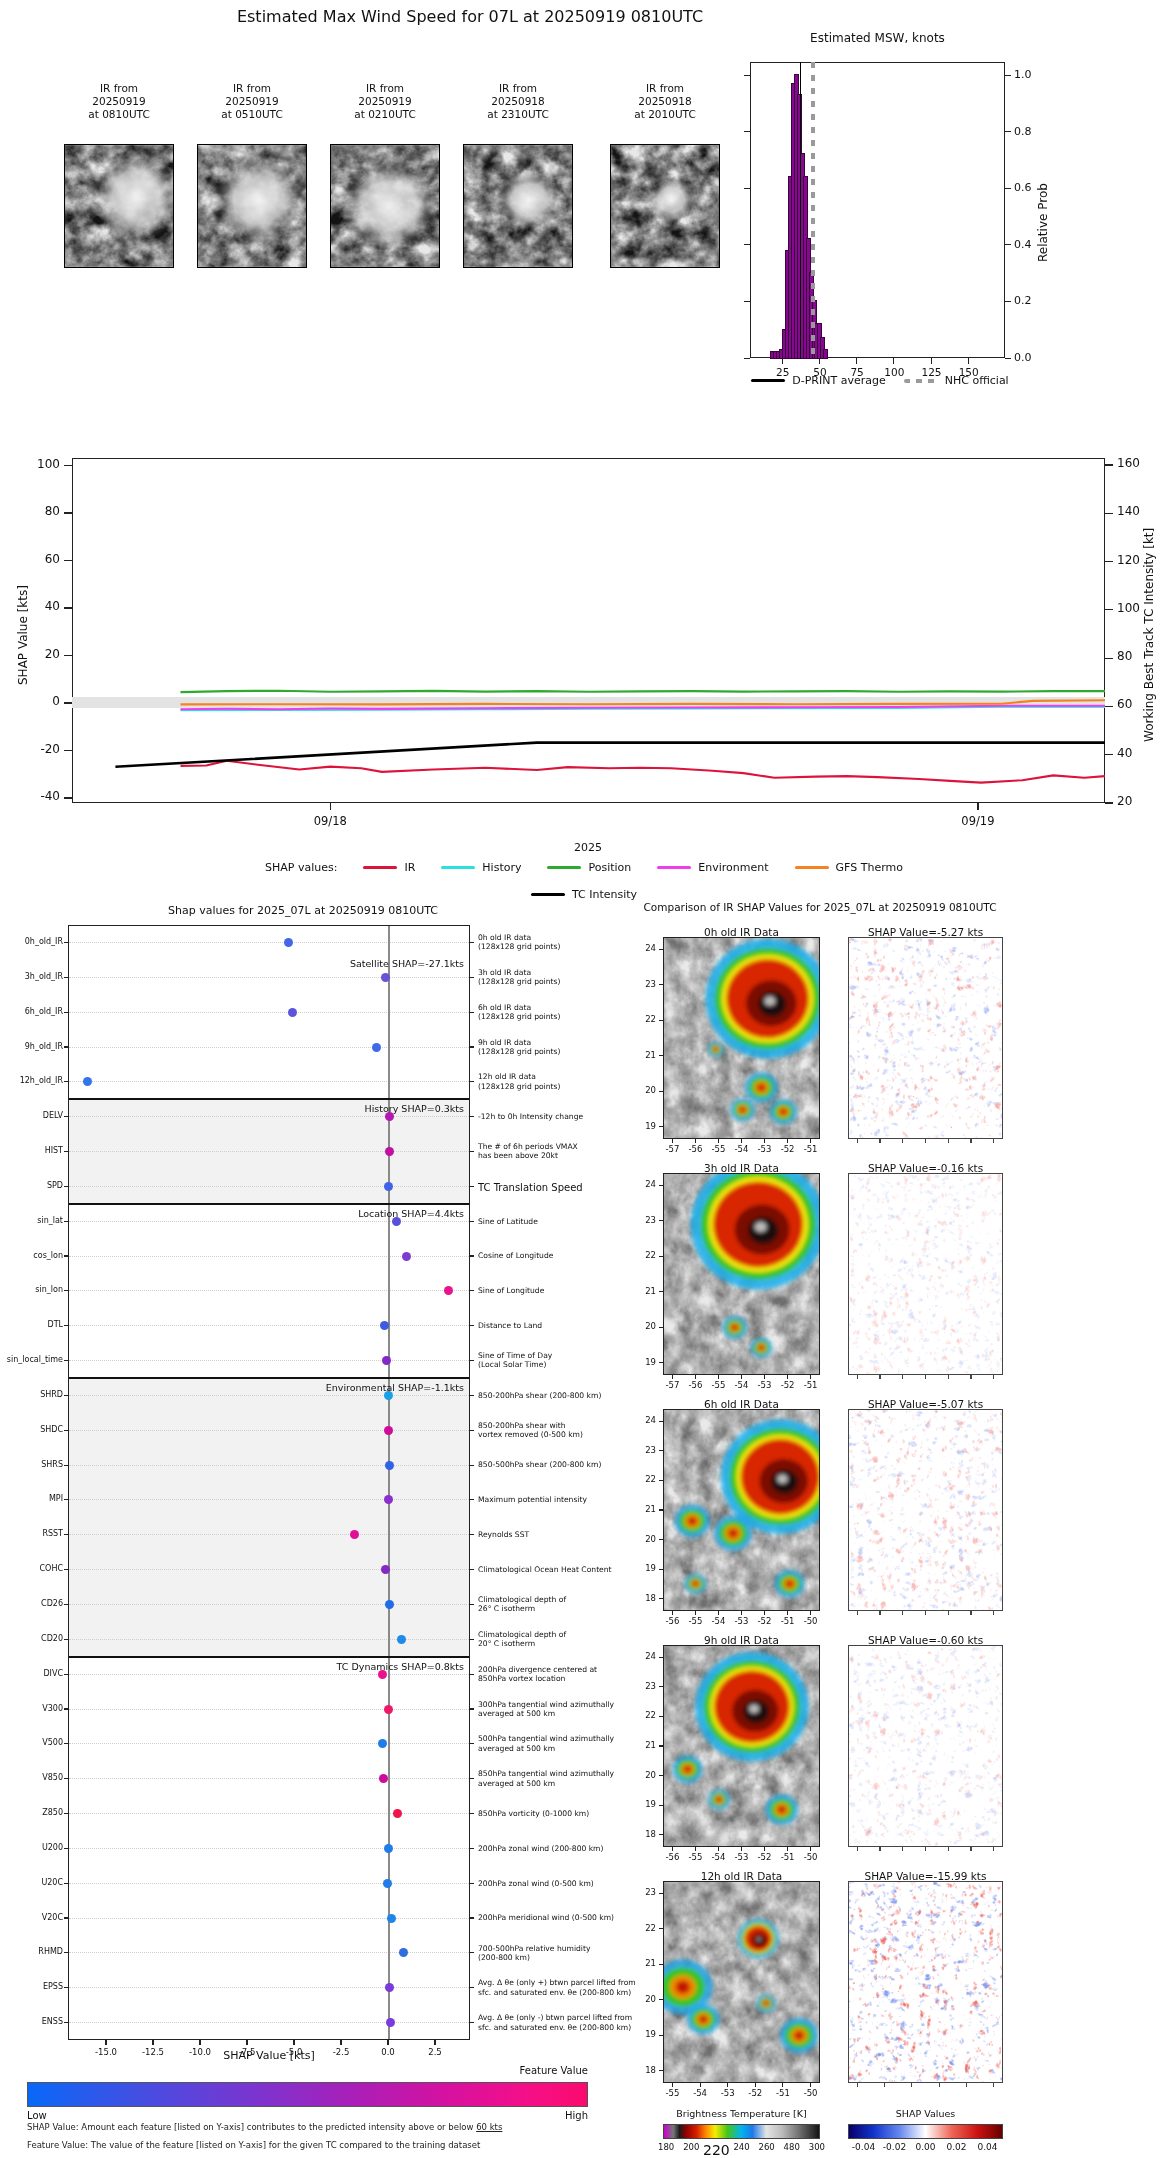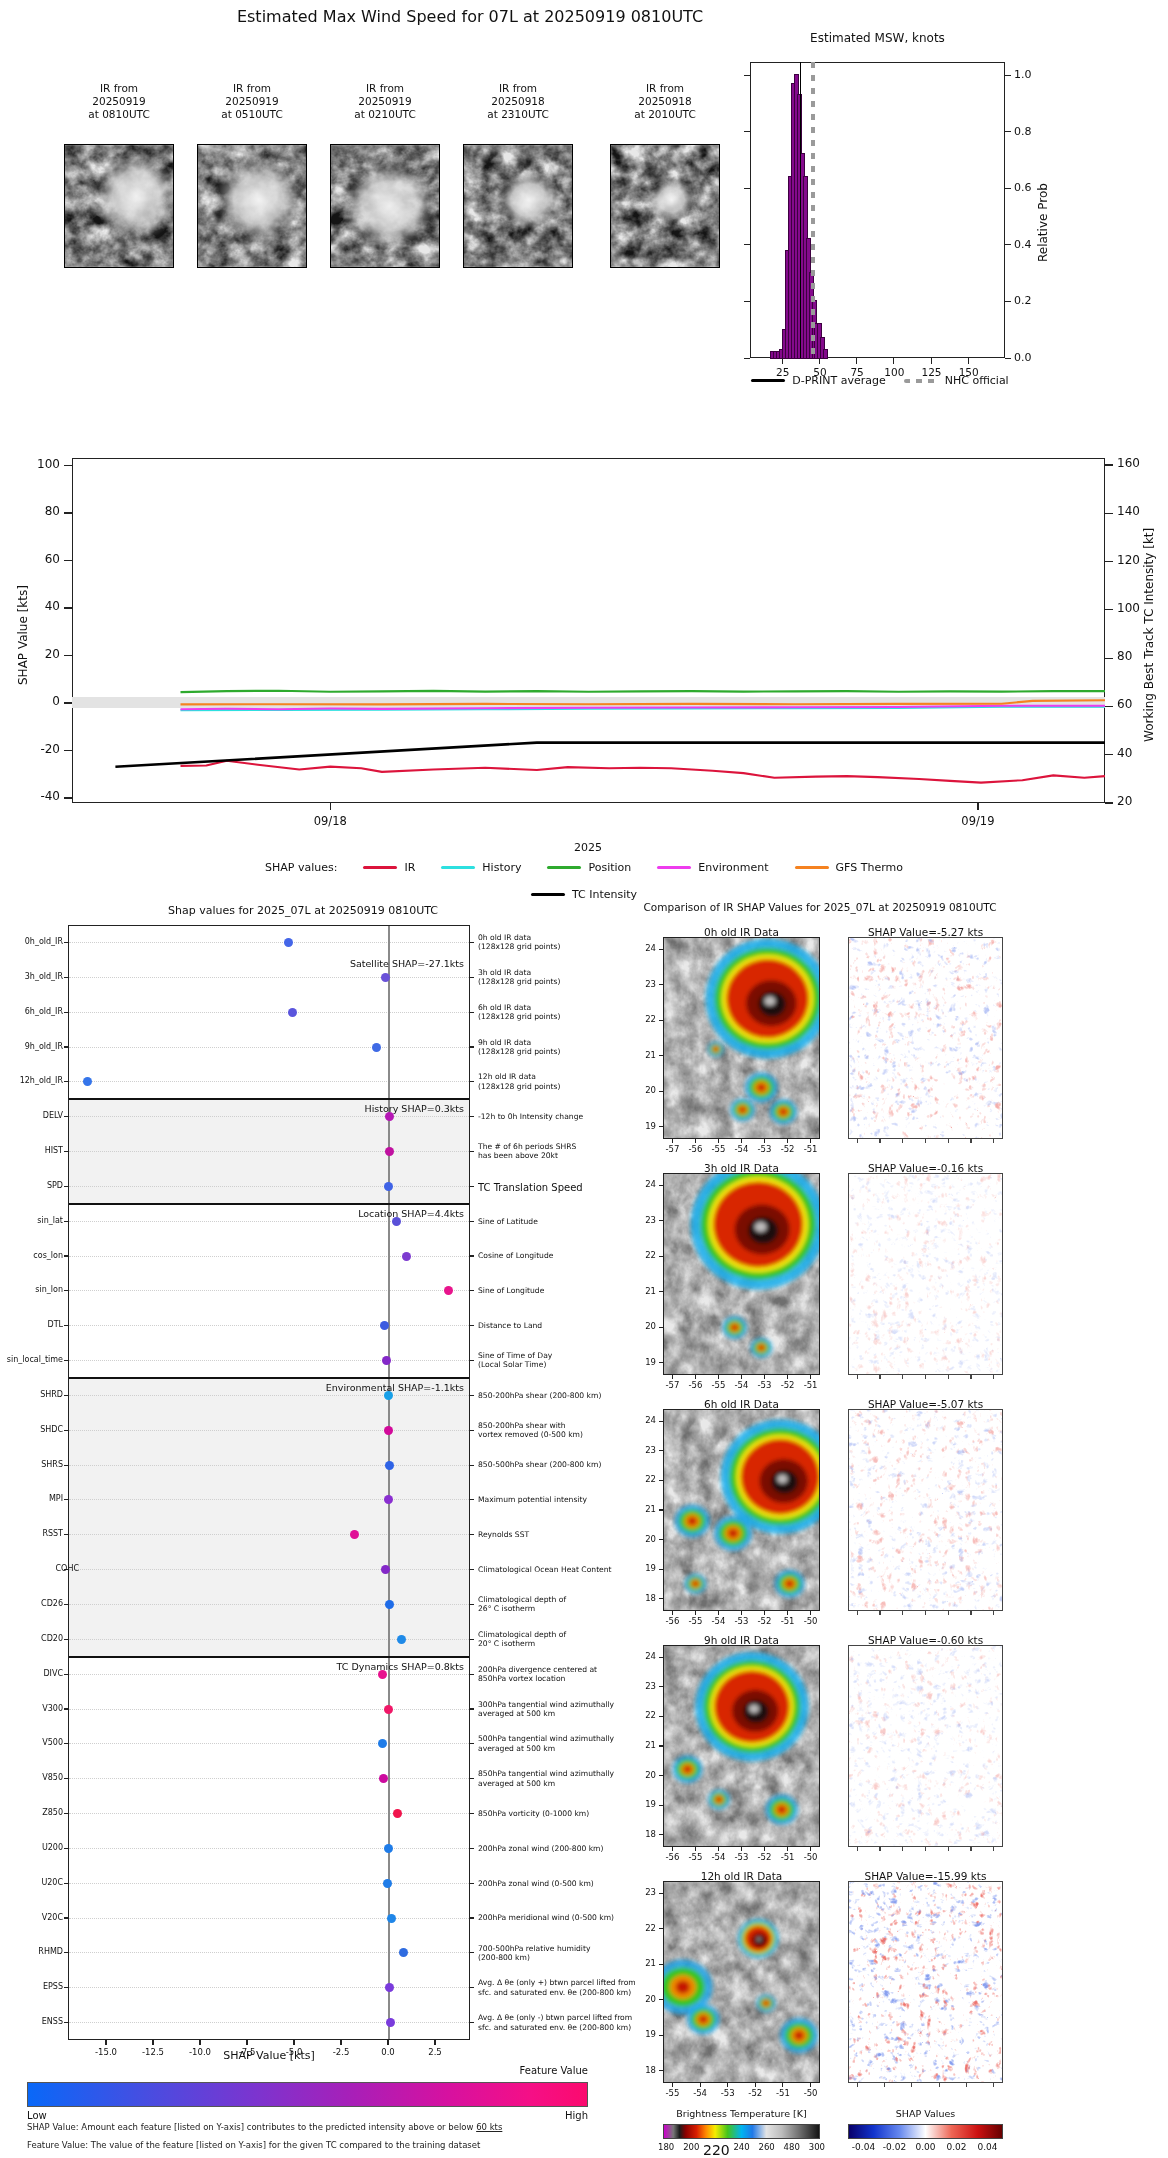--- a/index.html
+++ b/index.html
@@ -361,21 +361,21 @@
       <div class="abs" style="left:385.4px;top:1112.1px;width:9px;height:9px;border-radius:50%;background:#b517b5;z-index:6;"></div>
       <div class="abs" style="left:478px;top:1111.9px;width:265px;font-size:7.6px;line-height:1.23;color:#111;">
         <div>-12h to 0h Intensity change</div>
       </div>
       <div class="abs" style="left:69px;top:1151.0px;width:400px;height:0;border-top:1px dotted #cfcfcf;z-index:1;"></div>
       <div class="abs r" style="left:0px;top:1146.0px;width:63px;font-size:8px;z-index:5;">HIST</div>
       <div class="abs" style="left:64px;top:1150.9px;width:4px;height:1.2px;background:#222;"></div>
       <div class="abs" style="left:470px;top:1150.9px;width:4px;height:1.2px;background:#222;"></div>
       <div class="abs" style="left:385.4px;top:1147.0px;width:9px;height:9px;border-radius:50%;background:#c011a0;z-index:6;"></div>
       <div class="abs" style="left:478px;top:1142.1px;width:265px;font-size:7.6px;line-height:1.23;color:#111;">
-        <div>The # of 6h periods SHRS</div>
+        <div>The # of 6h periods VMAX</div>
         <div>has been above 20kt</div>
       </div>
       <div class="abs" style="left:69px;top:1185.8px;width:400px;height:0;border-top:1px dotted #cfcfcf;z-index:1;"></div>
       <div class="abs r" style="left:0px;top:1180.8px;width:63px;font-size:8px;z-index:5;">SPD</div>
       <div class="abs" style="left:64px;top:1185.7px;width:4px;height:1.2px;background:#222;"></div>
       <div class="abs" style="left:470px;top:1185.7px;width:4px;height:1.2px;background:#222;"></div>
       <div class="abs" style="left:383.5px;top:1181.8px;width:9px;height:9px;border-radius:50%;background:#3f63e6;z-index:6;"></div>
       <div class="abs" style="left:478px;top:1181.6px;width:265px;font-size:10px;line-height:1.23;color:#111;">
         <div>TC Translation Speed</div>
       </div>
@@ -455,21 +455,21 @@
       </div>
       <div class="abs" style="left:69px;top:1534.3px;width:400px;height:0;border-top:1px dotted #cfcfcf;z-index:1;"></div>
       <div class="abs r" style="left:0px;top:1529.3px;width:63px;font-size:8px;z-index:5;">RSST</div>
       <div class="abs" style="left:64px;top:1534.2px;width:4px;height:1.2px;background:#222;"></div>
       <div class="abs" style="left:470px;top:1534.2px;width:4px;height:1.2px;background:#222;"></div>
       <div class="abs" style="left:349.7px;top:1530.3px;width:9px;height:9px;border-radius:50%;background:#e00f96;z-index:6;"></div>
       <div class="abs" style="left:478px;top:1530.1px;width:265px;font-size:7.6px;line-height:1.23;color:#111;">
         <div>Reynolds SST</div>
       </div>
       <div class="abs" style="left:69px;top:1569.1px;width:400px;height:0;border-top:1px dotted #cfcfcf;z-index:1;"></div>
-      <div class="abs r" style="left:0px;top:1564.1px;width:63px;font-size:8px;z-index:5;margin-left:16px;">COHC</div>
+      <div class="abs r" style="left:0px;top:1564.1px;width:63px;font-size:8px;z-index:5;">COHC</div>
       <div class="abs" style="left:64px;top:1569.0px;width:4px;height:1.2px;background:#222;"></div>
       <div class="abs" style="left:470px;top:1569.0px;width:4px;height:1.2px;background:#222;"></div>
       <div class="abs" style="left:380.7px;top:1565.1px;width:9px;height:9px;border-radius:50%;background:#8428c8;z-index:6;"></div>
       <div class="abs" style="left:478px;top:1564.9px;width:265px;font-size:7.6px;line-height:1.23;color:#111;">
         <div>Climatological Ocean Heat Content</div>
       </div>
       <div class="abs" style="left:69px;top:1604.0px;width:400px;height:0;border-top:1px dotted #cfcfcf;z-index:1;"></div>
       <div class="abs r" style="left:0px;top:1599.0px;width:63px;font-size:8px;z-index:5;">CD26</div>
       <div class="abs" style="left:64px;top:1603.9px;width:4px;height:1.2px;background:#222;"></div>
       <div class="abs" style="left:470px;top:1603.9px;width:4px;height:1.2px;background:#222;"></div>

